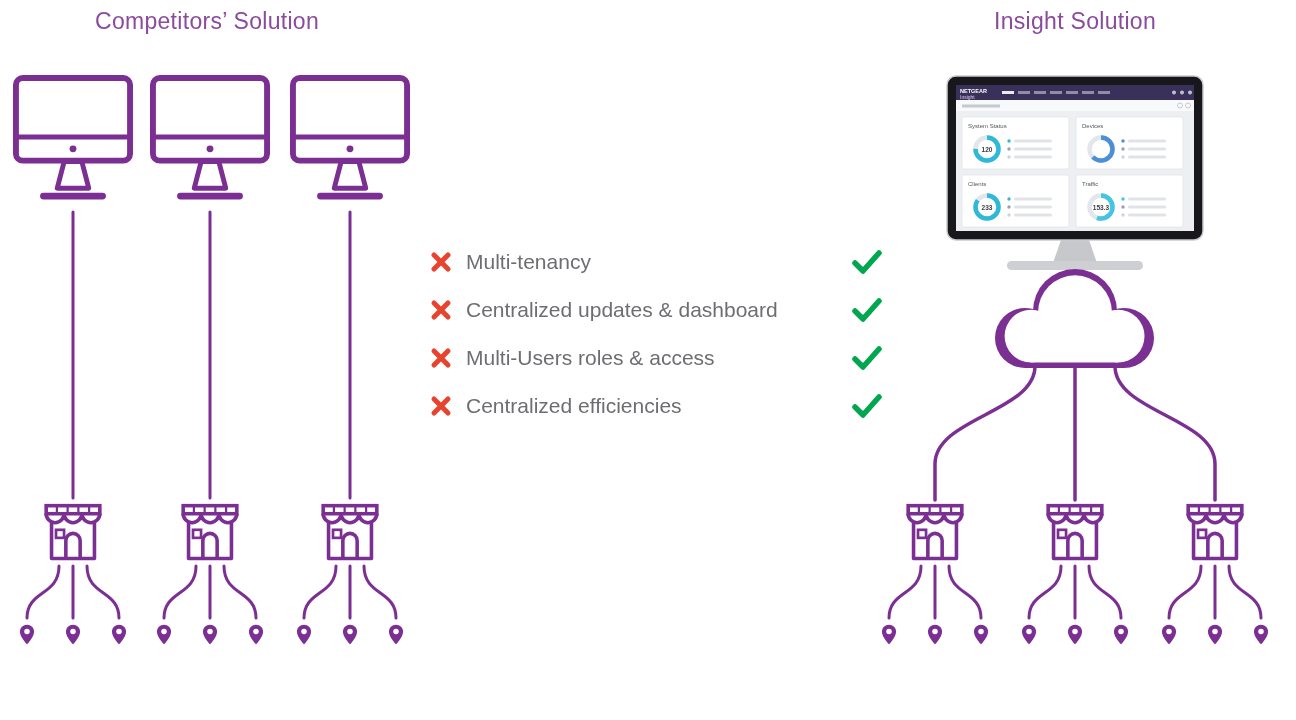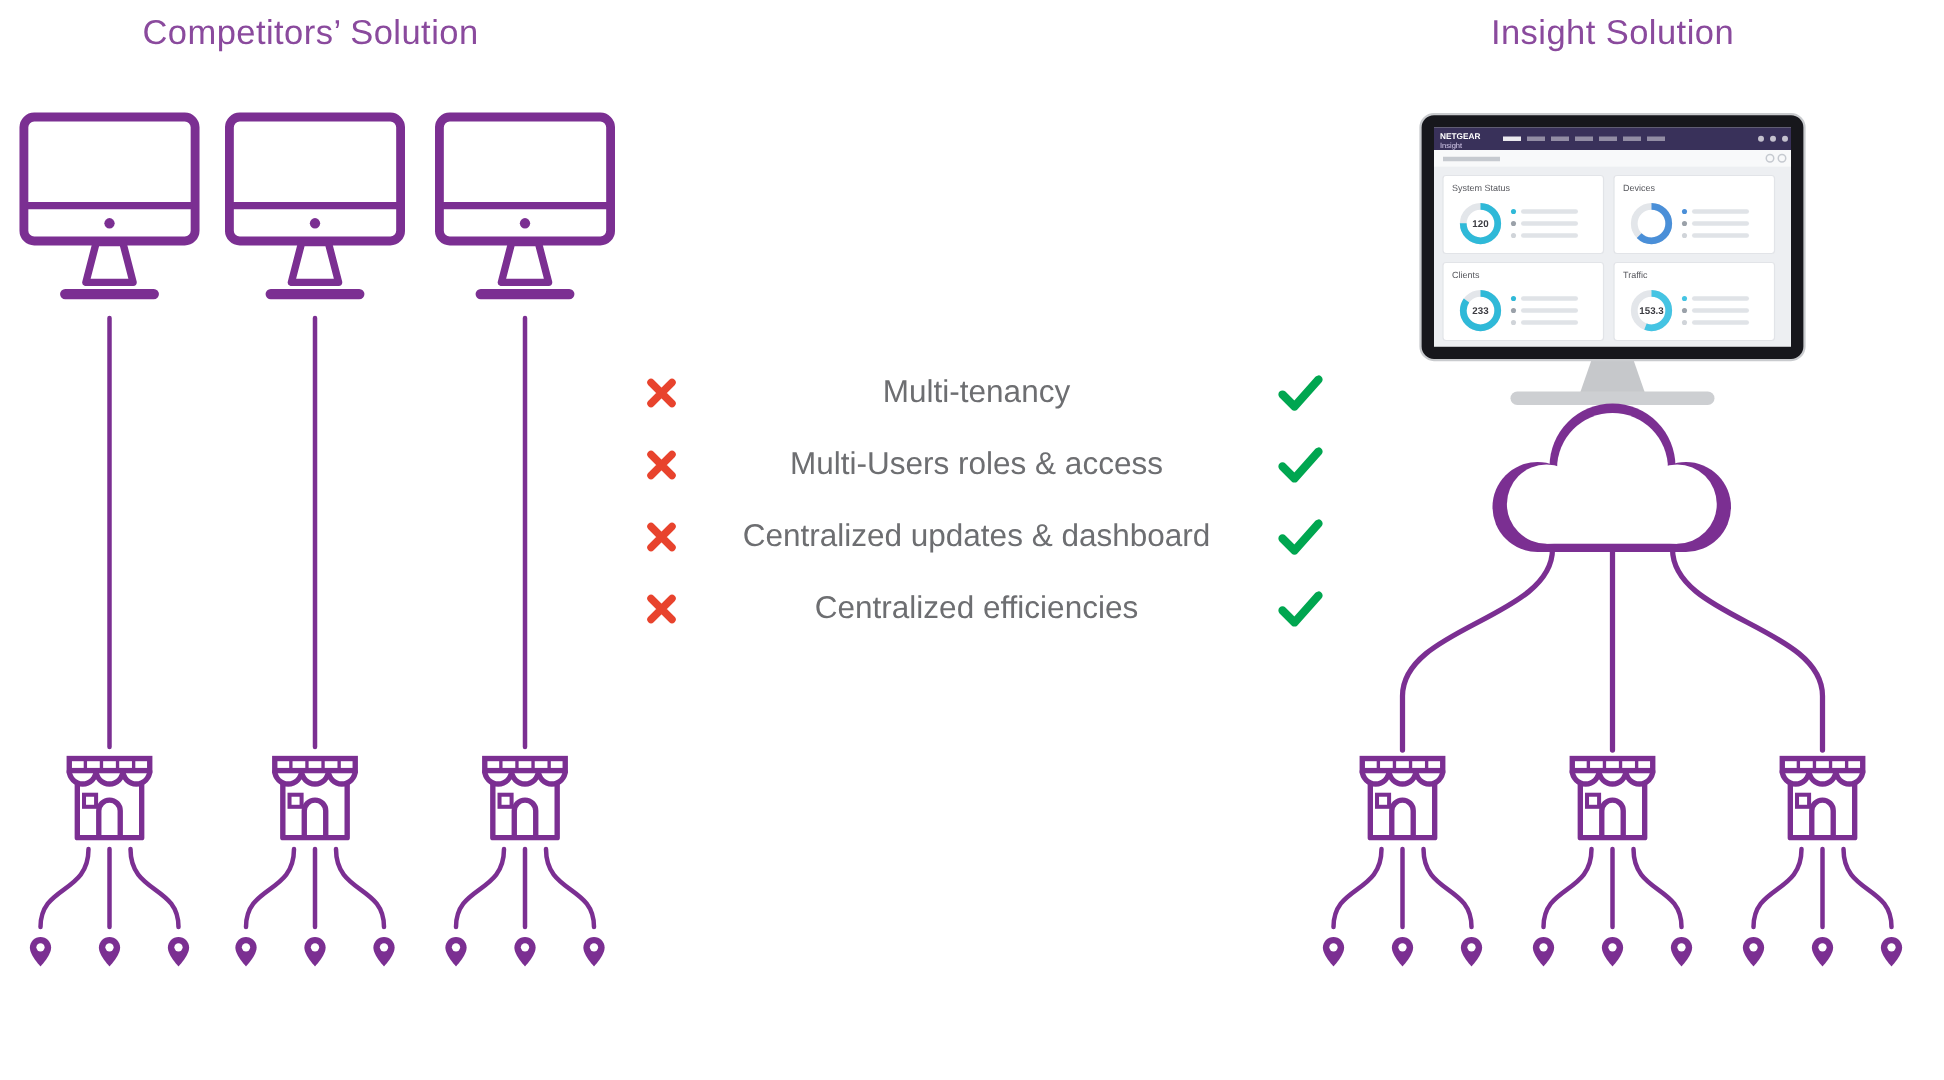--- a/index.html
+++ b/index.html
@@ -12,21 +12,21 @@
   svg.art{position:absolute;top:0;left:0;color:var(--art-purple);}
   .title,.caption{
     position:absolute;transform:translateX(-50%);white-space:nowrap;
     color:var(--text-purple);font-size:23px;letter-spacing:.3px;
   }
   .features{position:absolute;left:420px;top:238px;width:462px;}
   .feature-row{display:flex;align-items:center;height:48px;}
   .mark{flex:0 0 46px;display:flex;align-items:center;}
   .mark.x{justify-content:flex-start;padding-left:10px;box-sizing:border-box;}
   .mark.check{justify-content:flex-end;}
-  .feature-label{flex:1;text-align:center;color:var(--text-gray);font-size:21px;}
+  .feature-label{flex:1;color:var(--text-gray);font-size:21px;}
   text{font-family:"Liberation Sans", sans-serif;}
   .dash-title{font-size:6px;fill:#55565c;}
   .dash-value{font-size:6.5px;font-weight:bold;fill:#3c3c42;text-anchor:middle;}
   .brand-main{font-size:5.5px;font-weight:bold;fill:#ffffff;}
   .brand-sub{font-size:5px;fill:#d8cdee;}
 </style>
 </head>
 <body style="--art-purple: #7b2f92; --text-purple: #8a4a9d; --text-gray: #6d6e71; --red: #e8432d; --green: #00a650; --donut-teal: #2fb9d8;">
 
 <div class="canvas">
@@ -257,34 +257,34 @@
             <path d="M3 13 L11 21 L27 3" style="stroke:var(--green)" stroke-width="5.5" stroke-linecap="round" stroke-linejoin="round" fill="none"></path>
           </svg>
         </span>
     </div>
     <div class="feature-row">
       <span class="mark x">
           <svg width="22" height="22" viewBox="0 0 22 22">
             <path d="M4 4 L18 18 M18 4 L4 18" style="stroke:var(--red)" stroke-width="5" stroke-linecap="round" fill="none"></path>
           </svg>
         </span>
-      <div class="feature-label">Multi-Users roles &amp; access</div>
+      <div class="feature-label">Centralized updates &amp; dashboard</div>
       <span class="mark check">
           <svg width="30" height="24" viewBox="0 0 30 24">
             <path d="M3 13 L11 21 L27 3" style="stroke:var(--green)" stroke-width="5.5" stroke-linecap="round" stroke-linejoin="round" fill="none"></path>
           </svg>
         </span>
     </div>
     <div class="feature-row">
       <span class="mark x">
           <svg width="22" height="22" viewBox="0 0 22 22">
             <path d="M4 4 L18 18 M18 4 L4 18" style="stroke:var(--red)" stroke-width="5" stroke-linecap="round" fill="none"></path>
           </svg>
         </span>
-      <div class="feature-label">Centralized updates &amp; dashboard</div>
+      <div class="feature-label">Multi-Users roles &amp; access</div>
       <span class="mark check">
           <svg width="30" height="24" viewBox="0 0 30 24">
             <path d="M3 13 L11 21 L27 3" style="stroke:var(--green)" stroke-width="5.5" stroke-linecap="round" stroke-linejoin="round" fill="none"></path>
           </svg>
         </span>
     </div>
     <div class="feature-row">
       <span class="mark x">
           <svg width="22" height="22" viewBox="0 0 22 22">
             <path d="M4 4 L18 18 M18 4 L4 18" style="stroke:var(--red)" stroke-width="5" stroke-linecap="round" fill="none"></path>

